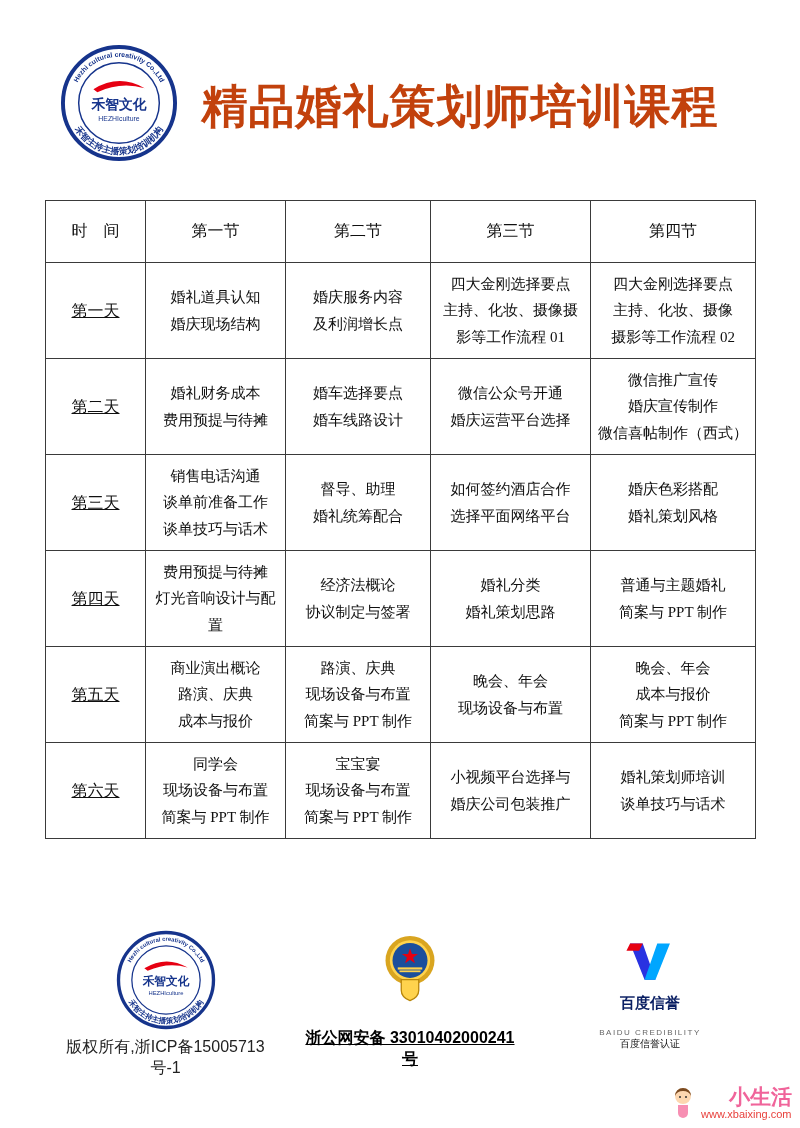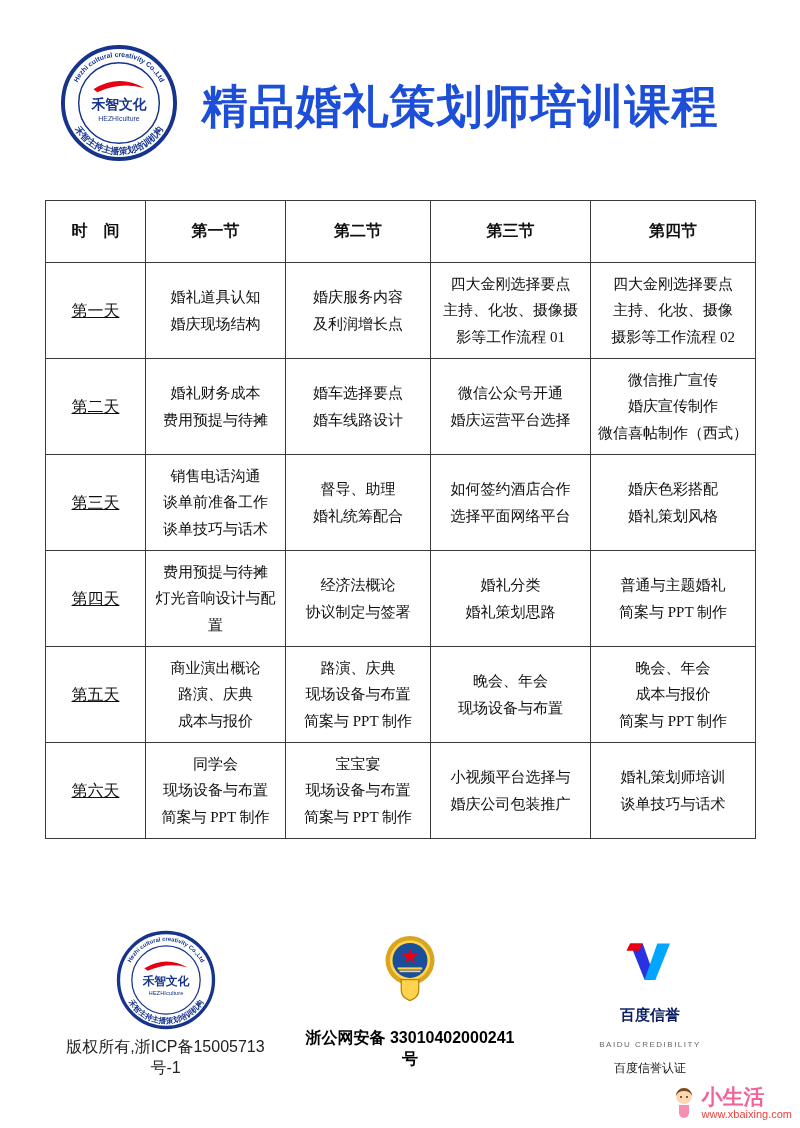--- a/index.html
+++ b/index.html
@@ -2,44 +2,44 @@
 <html><head>
 <meta charset="utf-8">
 <style>
   * { margin:0; padding:0; box-sizing:border-box; }
   html,body { background:#ffffff; }
   body { font-family:"Liberation Sans", sans-serif; }
   .page { position:relative; width:800px; height:1128px; background:#ffffff; overflow:hidden; margin:0 auto; }
 
   .logo-top { position:absolute; left:60px; top:44px; }
   .title { position:absolute; left:180px; top:76px; width:560px; text-align:center;
-           font-size:46px; font-weight:900; color:#1d4ed8; letter-spacing:1px; white-space:nowrap;
+           font-size:46px; font-weight:900; color:#c2410c; letter-spacing:1px; white-space:nowrap;
            font-family:"Liberation Sans", sans-serif; }
 
   table.schedule { position:absolute; left:45px; top:200px; width:710px;
            border-collapse:collapse; table-layout:fixed; color:#101010;
            font-family:"Liberation Serif", serif; }
   table.schedule th, table.schedule td { border:1px solid #3a3a3a; text-align:center;
            vertical-align:middle; white-space:pre-line; padding:4px 6px; }
-  table.schedule th { font-size:16px; font-weight:bold; height:62px; }
+  table.schedule th { font-size:16px; font-weight:normal; height:62px; }
   table.schedule td { font-size:15px; line-height:1.75; height:96px; }
   table.schedule td.day { font-size:16px;text-decoration:underline; }
 
   .footer-left  { position:absolute; left:58px;  top:930px; width:215px; text-align:center; }
   .footer-left .copyright { margin-top:3px; font-size:16px; color:#222; }
   .footer-center{ position:absolute; left:300px; top:934px; width:220px; text-align:center; }
-  .footer-center .police-text { margin-top:18px; font-size:16px; font-weight:bold; color:#000; }
+  .footer-center .police-text { margin-top:18px; font-size:16px; font-weight:bold; color:#000;text-decoration:underline; }
   .footer-right { position:absolute; left:583px; top:936px; width:134px; text-align:center; }
-  .baidu-name { font-size:15px; font-weight:bold; color:#0a1f63; margin-top:15px; }
+  .baidu-name { font-size:15px; font-weight:bold; color:#0a1f63; margin-top:3px; }
   .baidu-en   { font-size:8px; letter-spacing:1.5px; color:#666; margin-top:15px; }
-  .baidu-cert { font-size:12px; color:#111; margin-top:11px; }
+  .baidu-cert { font-size:10px; color:#111; margin-top:0; }
 
   .watermark { position:absolute; right:8px; bottom:8px; display:flex; align-items:center; gap:5px; }
   .wm-text { display:flex; flex-direction:column; align-items:flex-start; }
-  .wm-name { font-size:21px; font-weight:bold; color:#f0649a; line-height:1.1; }
+  .wm-name { font-size:21px; font-weight:bold; color:#f0649a; line-height:1.1;margin-left:28px; }
   .wm-url  { font-size:11px; color:#e8413c; }
 </style>
 </head>
 <body>
 
 <div class="page">
 
   <div class="logo-top">
     <svg viewBox="0 0 120 120" width="118" height="118">
       <defs>

